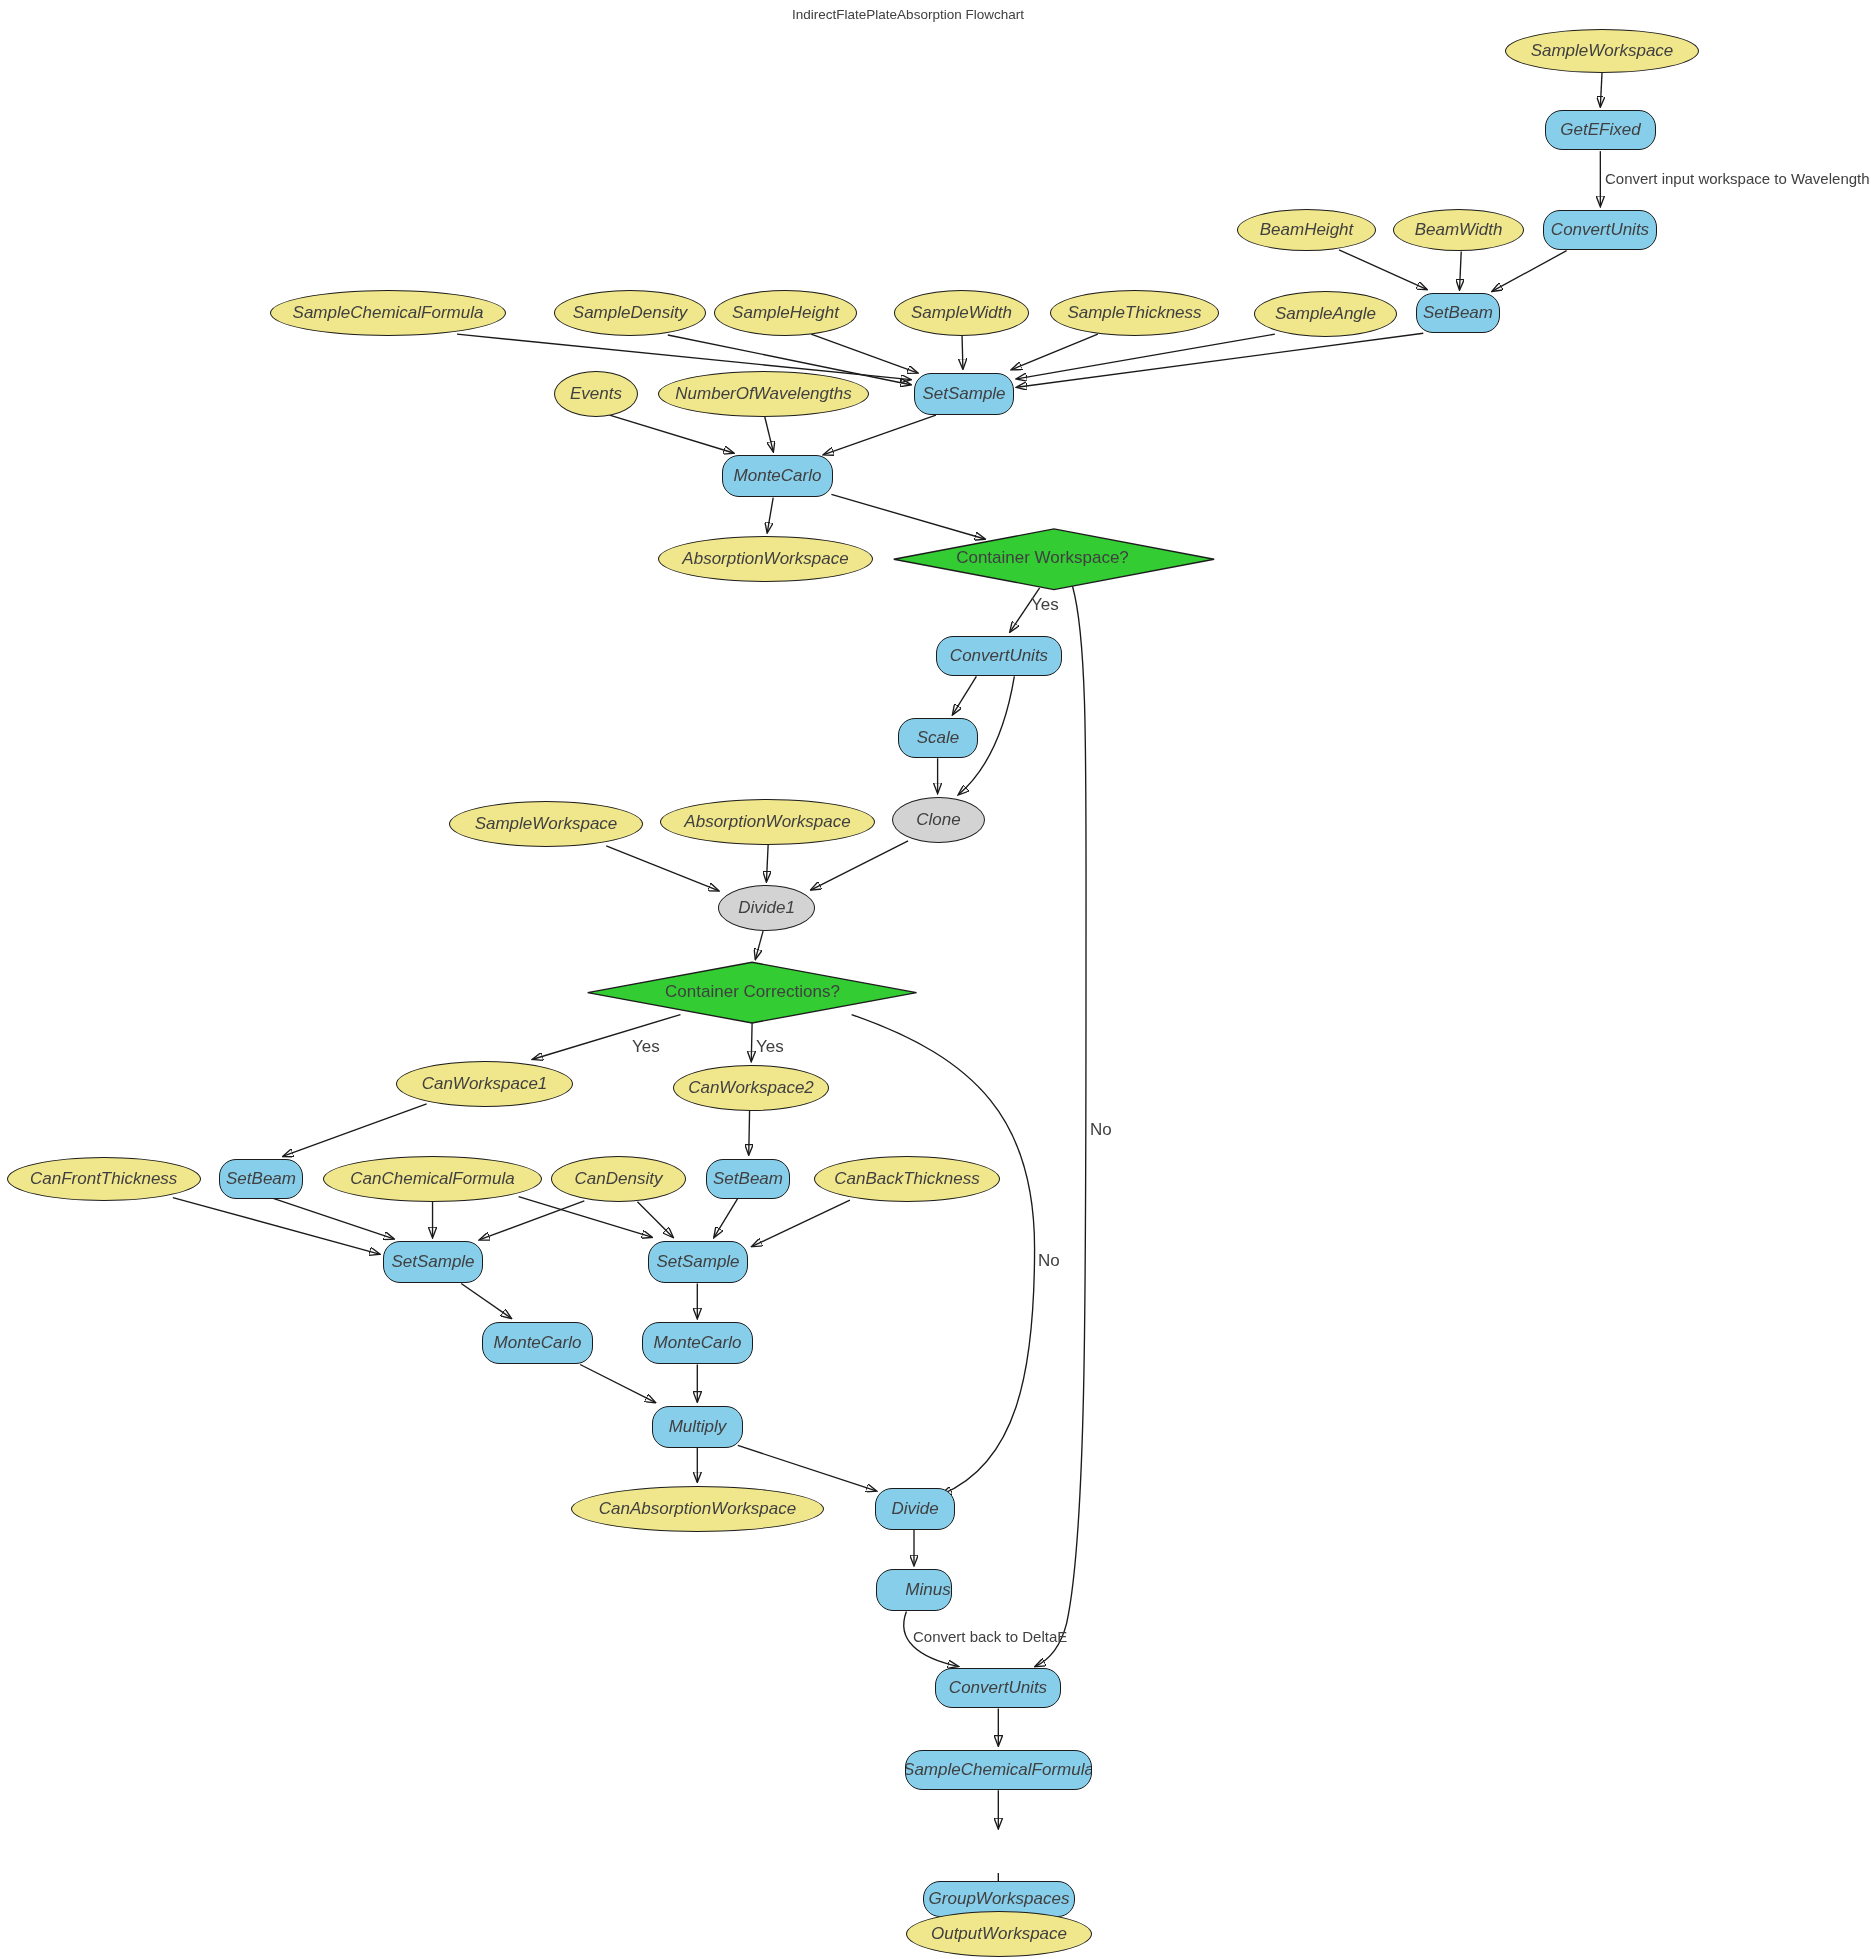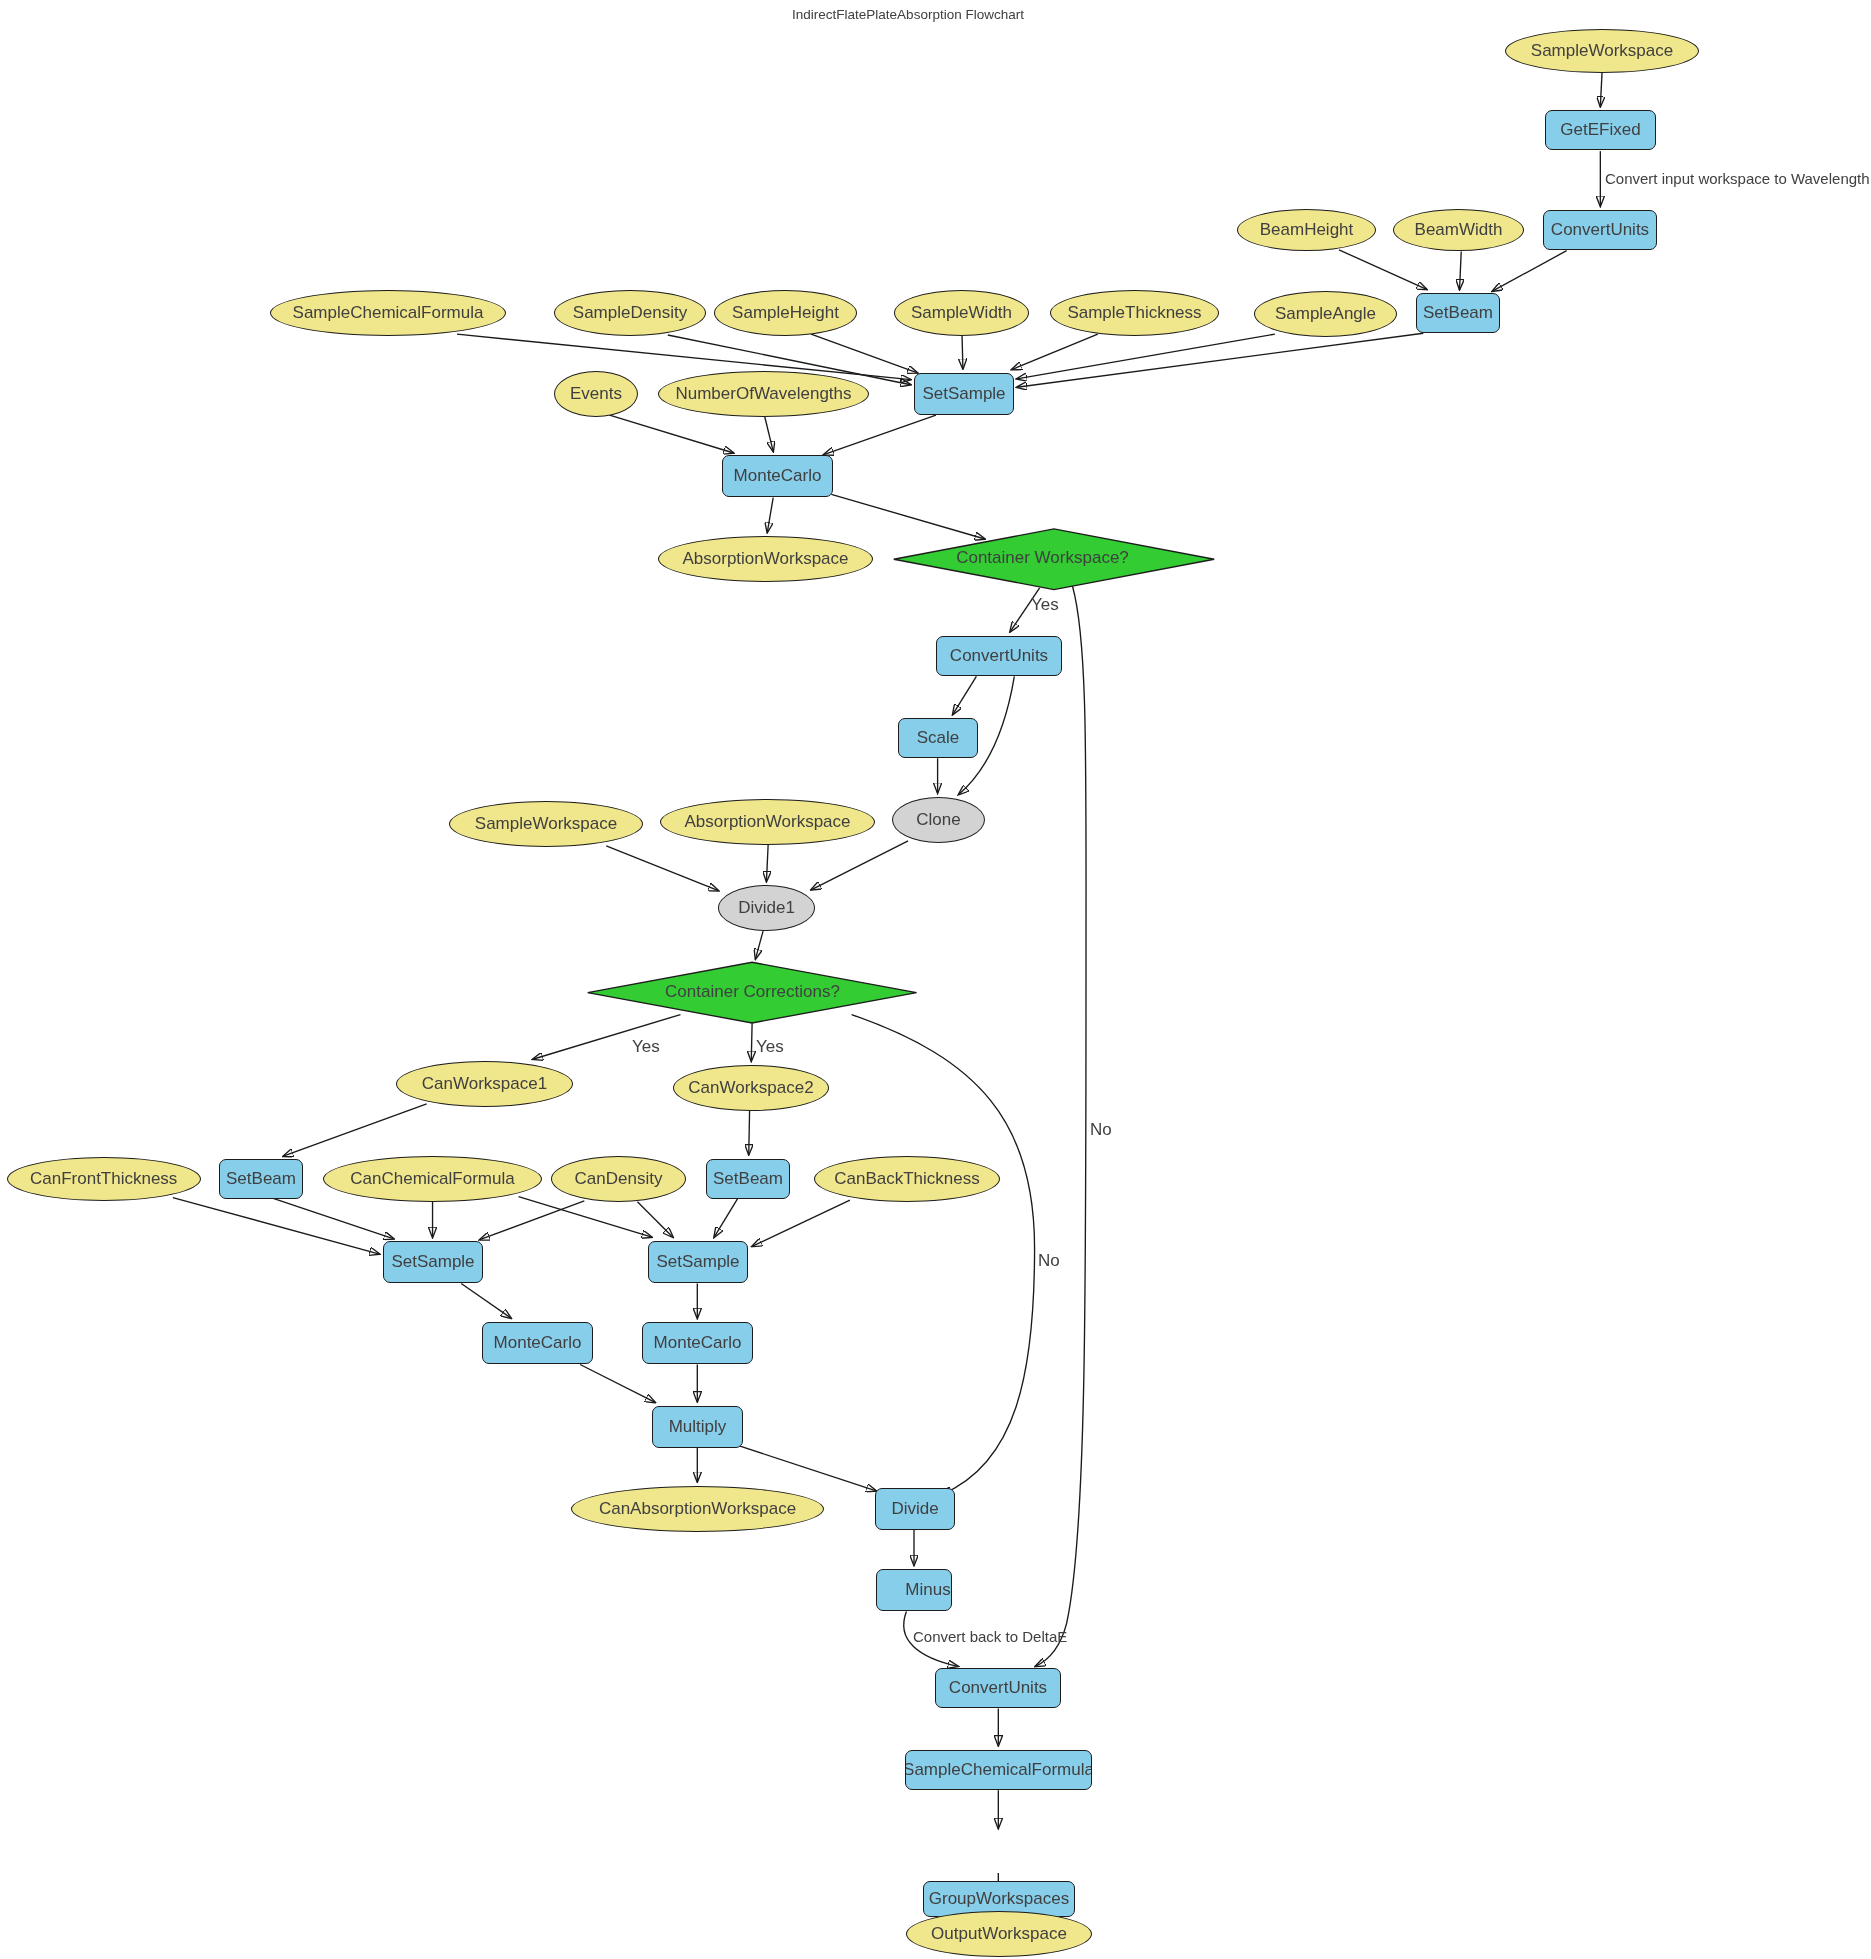--- a/index.html
+++ b/index.html
@@ -1,23 +1,23 @@
 <!DOCTYPE html>
 <html style="--parameter-fill: #F0E68C; --algorithm-fill: #87CEEB; --decision-fill: #33CC33; --intermediate-fill: #D3D3D3; --edge: #1a1a1a;font-size:13.5px"><head>
 <meta charset="utf-8">
 <style>
   html,body{margin:0;padding:0;background:#ffffff;}
   #canvas{position:relative;width:1871px;height:1960px;background:#ffffff;
           font-family:"Liberation Sans",sans-serif;color:#404040;}
   .title{position:absolute;text-align:center;font-size:13.5px;white-space:nowrap;}
   .node{position:absolute;display:flex;align-items:center;justify-content:center;
-        box-sizing:border-box;font-size:17px;white-space:nowrap;overflow:hidden;}
+        box-sizing:border-box;font-size:17px;white-space:nowrap;overflow:hidden;font-style:italic;}
   .ellipse{border-radius:50%;border:1.3px solid #1c1c1c;background:var(--parameter-fill,#F0E68C);}
   .gray{background:var(--intermediate-fill,#D3D3D3);}
-  .box{border-radius:7px;border:1.3px solid #1c1c1c;background:var(--algorithm-fill,#87CEEB);}
+  .box{border-radius:17px;border:1.3px solid #1c1c1c;background:var(--algorithm-fill,#87CEEB);}
   .diamond-label{position:absolute;width:253px;text-align:center;font-size:17px;white-space:nowrap;}
   .edge-label{position:absolute;font-size:15px;white-space:nowrap;}
   #edges{position:absolute;left:0;top:0;}
   #edges path{fill:none;stroke:#1a1a1a;stroke-width:1.6;}
   #edges polygon.decision{fill:var(--decision-fill,#33CC33);stroke:#1c1c1c;stroke-width:1.6;}
 </style>
 </head>
 <body>
 
 <div id="canvas">

